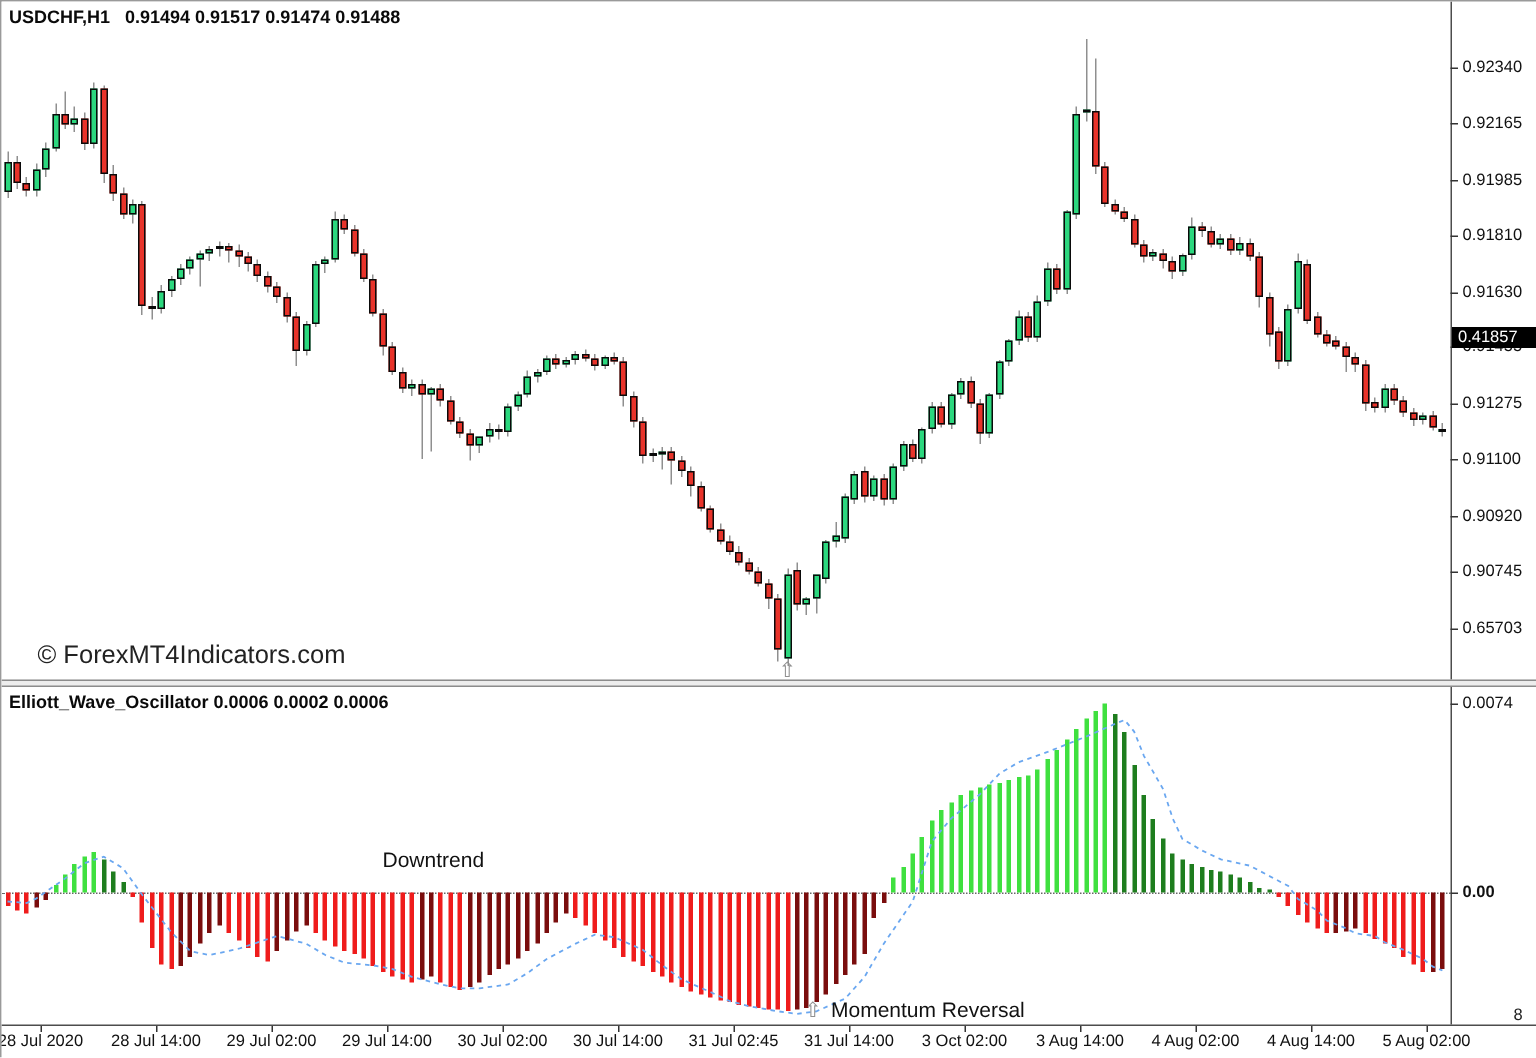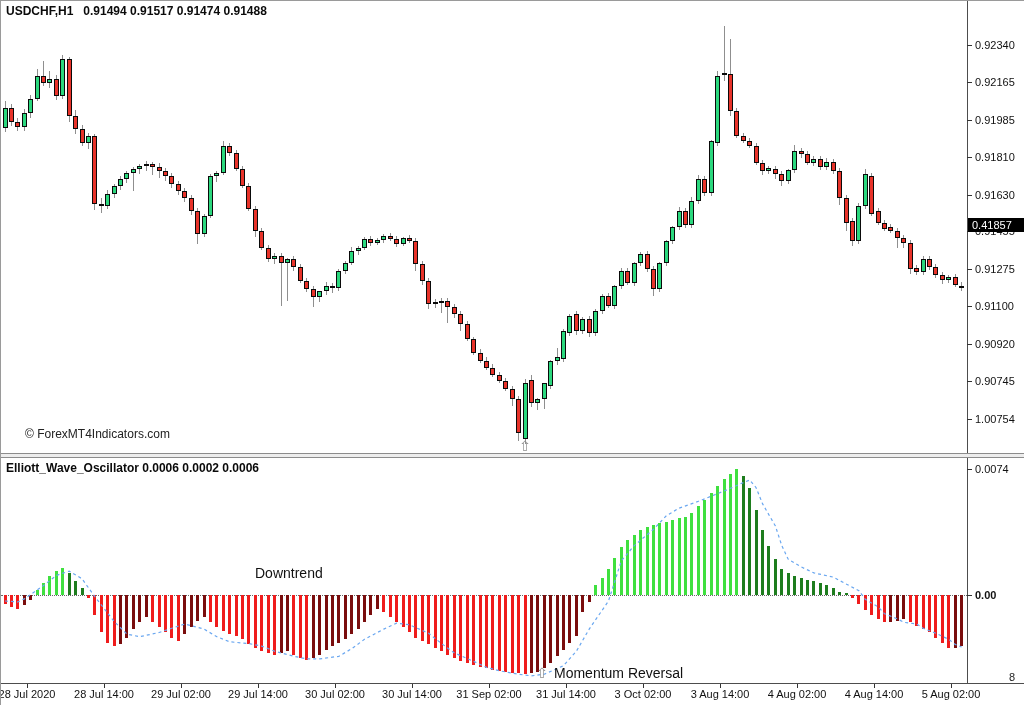--- a/index.html
+++ b/index.html
@@ -19,21 +19,21 @@
   .tick-y{position:absolute;width:5px;height:1px;background:#333;z-index:7;}
   .tick-x{position:absolute;width:1px;height:4px;background:#333;top:683px;z-index:7;}
   .ylab{position:absolute;font-size:11px;color:#111;z-index:7;}
   .xlab{position:absolute;font-size:11px;color:#111;top:687px;transform:translateX(-50%);white-space:nowrap;z-index:7;}
   #price-tag{position:absolute;left:967px;width:56px;height:14px;background:#000;color:#fff;
              font-size:11px;line-height:14px;padding-left:4px;box-sizing:border-box;z-index:9;}
   #zero-line{position:absolute;left:0;width:966px;border-top:1px dotted #666;z-index:4;}
   #signal-svg{position:absolute;left:0;top:0;width:1024px;height:705px;z-index:8;pointer-events:none;}
   .note{position:absolute;font-size:14px;color:#111;z-index:12;white-space:nowrap;}
   .arrow{position:absolute;font-size:14px;color:#8f8f8f;z-index:12;line-height:1;}
-  #watermark-main{position:absolute;left:24px;top:426px;font-size:12px;color:#222;z-index:12;}
+  #watermark-main{position:absolute;left:24px;top:426px;font-size:17px;color:#222;z-index:12;}
   #watermark-cn{position:absolute;left:842px;top:624px;font-size:54px;font-weight:700;color:#8c8c8c;
                 opacity:.5;letter-spacing:1px;z-index:40;line-height:1.2;}
   #stray-digit{position:absolute;left:1008px;top:670px;font-size:11px;color:#222;z-index:10;}
 </style>
 </head>
 <body>
 
 <div id="stage">
 
   <div id="main-panel" class="panel">
@@ -522,21 +522,21 @@
       <div class="ylab" style="left: 974px; top: 224.47px;">0.91455</div>
       <div class="tick-y" style="left: 966px; top: 268.396px;"></div>
       <div class="ylab" style="left: 974px; top: 262.396px;">0.91275</div>
       <div class="tick-y" style="left: 966px; top: 305.268px;"></div>
       <div class="ylab" style="left: 974px; top: 299.268px;">0.91100</div>
       <div class="tick-y" style="left: 966px; top: 343.194px;"></div>
       <div class="ylab" style="left: 974px; top: 337.194px;">0.90920</div>
       <div class="tick-y" style="left: 966px; top: 380.067px;"></div>
       <div class="ylab" style="left: 974px; top: 374.067px;">0.90745</div>
       <div class="tick-y" style="left: 966px; top: 417.993px;"></div>
-      <div class="ylab" style="left: 974px; top: 411.993px;">1.00754</div>
+      <div class="ylab" style="left: 974px; top: 411.993px;">0.65703</div>
     </div>
   <div id="osc-axis">
       <div class="tick-y" style="left: 966px; top: 467.934px;"></div>
       <div class="ylab" style="left: 974px; top: 461.934px;">0.0074</div>
       <div class="tick-y" style="left: 966px; top: 594px;"></div>
       <div class="ylab" style="left: 974px; top: 588px; font-weight: 700;">0.00</div>
     </div>
   <div id="time-axis">
       <div class="tick-x" style="left: 26px;"></div>
       <div class="xlab" style="left: 26px;">28 Jul 2020</div>
@@ -544,21 +544,21 @@
       <div class="xlab" style="left: 103px;">28 Jul 14:00</div>
       <div class="tick-x" style="left: 180px;"></div>
       <div class="xlab" style="left: 180px;">29 Jul 02:00</div>
       <div class="tick-x" style="left: 257px;"></div>
       <div class="xlab" style="left: 257px;">29 Jul 14:00</div>
       <div class="tick-x" style="left: 334px;"></div>
       <div class="xlab" style="left: 334px;">30 Jul 02:00</div>
       <div class="tick-x" style="left: 411px;"></div>
       <div class="xlab" style="left: 411px;">30 Jul 14:00</div>
       <div class="tick-x" style="left: 488px;"></div>
-      <div class="xlab" style="left: 488px;">31 Sep 02:00</div>
+      <div class="xlab" style="left: 488px;">31 Jul 02:45</div>
       <div class="tick-x" style="left: 565px;"></div>
       <div class="xlab" style="left: 565px;">31 Jul 14:00</div>
       <div class="tick-x" style="left: 642px;"></div>
       <div class="xlab" style="left: 642px;">3 Oct 02:00</div>
       <div class="tick-x" style="left: 719px;"></div>
       <div class="xlab" style="left: 719px;">3 Aug 14:00</div>
       <div class="tick-x" style="left: 796px;"></div>
       <div class="xlab" style="left: 796px;">4 Aug 02:00</div>
       <div class="tick-x" style="left: 873px;"></div>
       <div class="xlab" style="left: 873px;">4 Aug 14:00</div>

